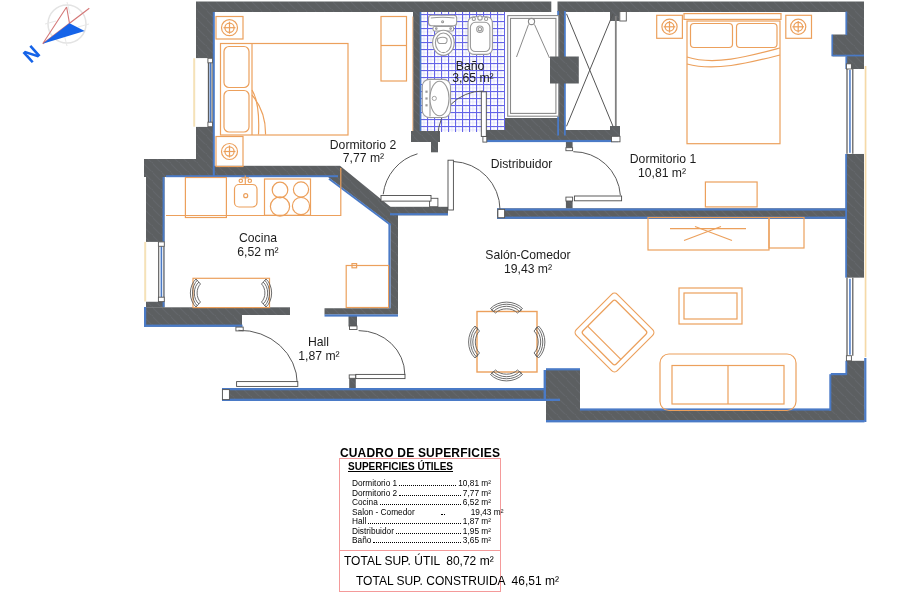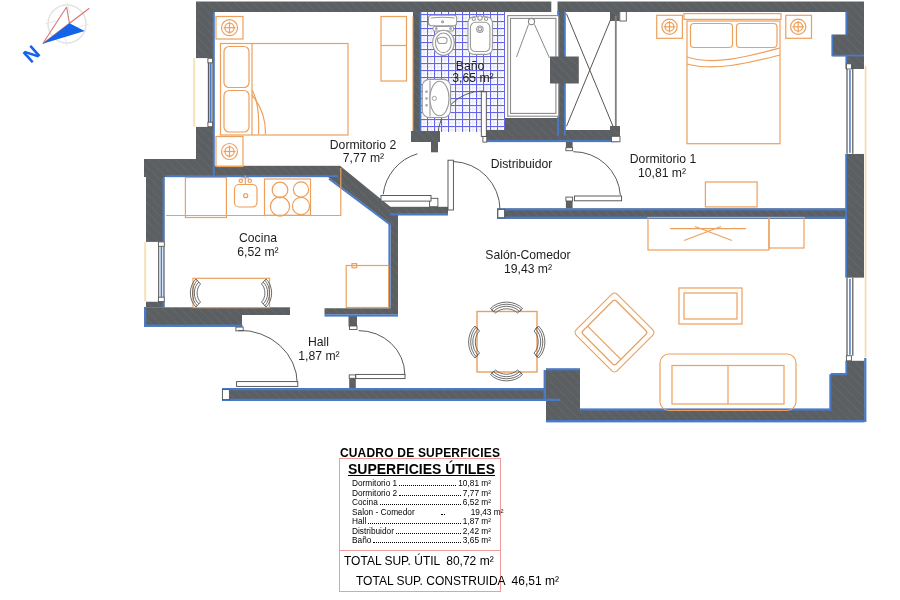--- a/index.html
+++ b/index.html
@@ -1,21 +1,21 @@
 <!DOCTYPE html>
 <html><head>
 <meta charset="utf-8">
 <style>
 html,body{margin:0;padding:0;background:#fff;width:900px;height:600px;overflow:hidden;}
 #page{position:relative;width:900px;height:600px;font-family:"Liberation Sans",sans-serif;}
 svg{position:absolute;left:0;top:0;}
 .lbl{fill:#1c1c1c;font-family:"Liberation Sans",sans-serif;font-size:12.2px;text-anchor:middle;}
 #tbl{position:absolute;left:339px;top:458px;width:162px;height:134px;border:1px solid #f49a9a;box-sizing:border-box;}
 #tbltitle{position:absolute;left:270px;top:445.5px;width:300px;text-align:center;font-size:12px;font-weight:bold;color:#000;letter-spacing:.2px;}
-#su{position:absolute;left:348px;top:461px;font-size:14px;font-weight:bold;text-decoration:underline;color:#000;}
+#su{position:absolute;left:348px;top:461px;font-size:10px;font-weight:bold;text-decoration:underline;color:#000;}
 .row{position:absolute;left:352px;width:139px;display:flex;align-items:flex-end;font-size:8.3px;color:#000;line-height:1;}
 .row .n{white-space:nowrap;}
 .row .d{flex:1;border-bottom:1px dotted #000;margin:0 2px 1px 2px;min-width:4px;}
 .row .v{white-space:nowrap;}
 .trow{position:absolute;left:344px;width:147px;display:flex;align-items:flex-end;font-size:12px;color:#000;line-height:1;white-space:nowrap;}
 .trow .d{flex:1;border-bottom:1px dotted #000;margin:0 3px 1px 3px;}
 .trow .v{white-space:nowrap;}
 #div1{position:absolute;left:339px;top:550px;width:162px;border-top:1px solid #f49a9a;}
 </style>
 </head>
@@ -386,21 +386,21 @@
       <span class="v">19,43 m²</span>
     </div>
 <div class="row" style="top:517px;">
       <span class="n">Hall</span>
       <span class="d"></span>
       <span class="v">1,87 m²</span>
     </div>
 <div class="row" style="top:526.5px;">
       <span class="n">Distribuidor</span>
       <span class="d"></span>
-      <span class="v">2,42 m²</span>
+      <span class="v">1,95 m²</span>
     </div>
 <div class="row" style="top:536px;">
       <span class="n">Baño</span>
       <span class="d"></span>
       <span class="v">3,65 m²</span>
     </div>
 <div id="div1"></div>
 <div class="trow" style="top:555px;">
       <span class="n">TOTAL SUP. ÚTIL</span>
       <span class="d"></span>

